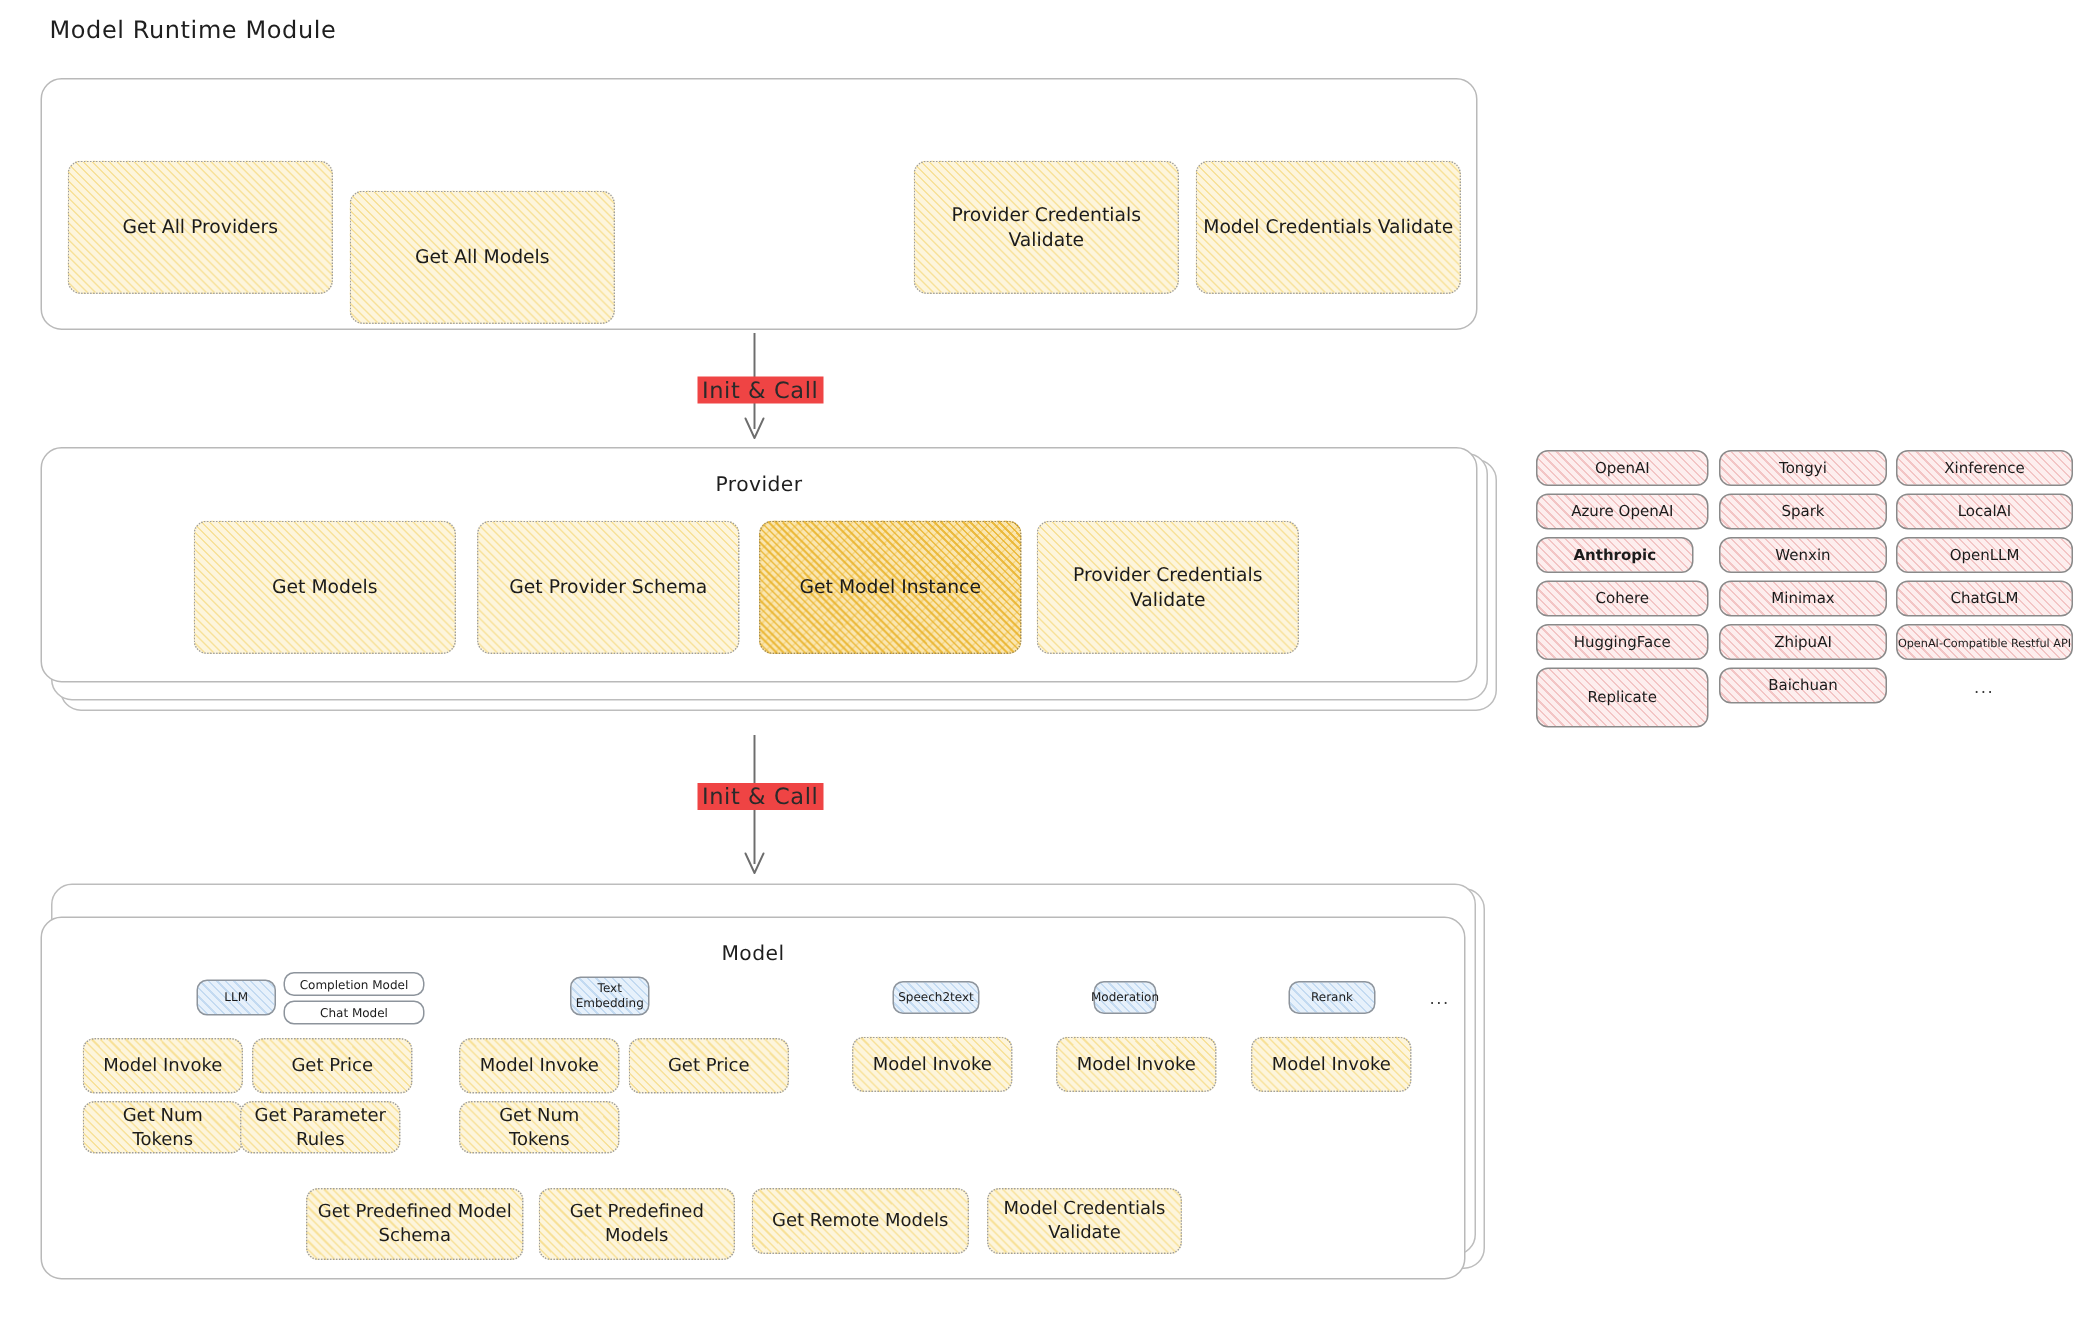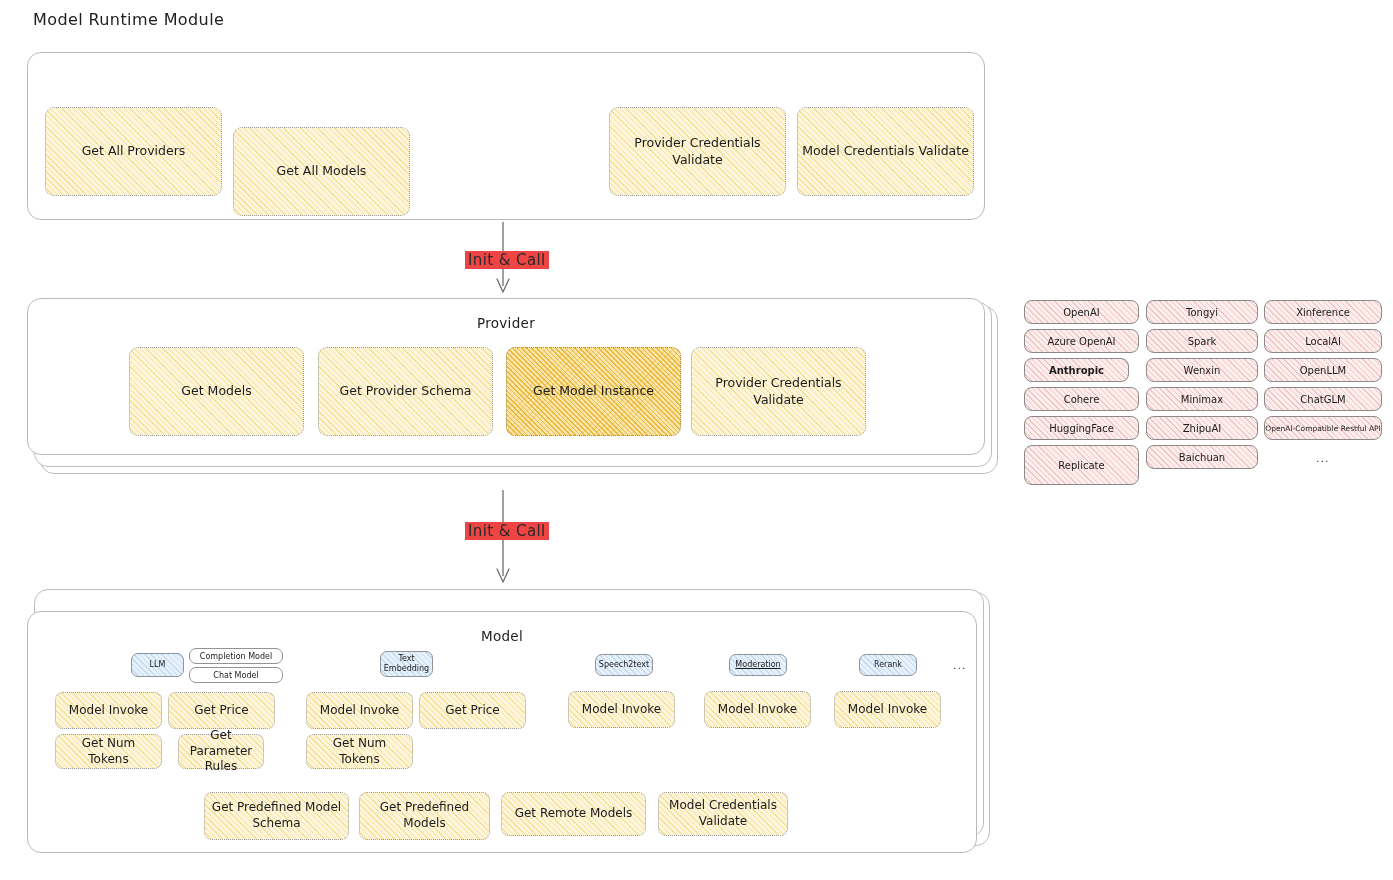--- a/index.html
+++ b/index.html
@@ -243,32 +243,32 @@
 <div class="card card-main" style="left:27px; top:585px; width:950px; height:242px;margin-top:26px;">
   <div class="card-title">Model</div>
 
   <div class="bchip" style="left:103px; top:41px; width:53px; height:24px;">LLM</div>
   <div class="wchip" style="left:161px; top:36px; width:94px; height:16px;">Completion Model</div>
   <div class="wchip" style="left:161px; top:55px; width:94px; height:16px;">Chat Model</div>
 
   <div class="hbox small" style="left:27px;  top:80px;  width:107px; height:37px;">Model Invoke</div>
   <div class="hbox small" style="left:140px; top:80px;  width:107px; height:37px;">Get Price</div>
   <div class="hbox small" style="left:27px;  top:122px; width:107px; height:35px;">Get Num Tokens</div>
-  <div class="hbox small" style="left:150px; top:122px; width:86px; height:35px;">Get Parameter Rules</div>
+  <div class="hbox small" style="left:132px; top:122px; width:107px; height:35px;">Get Parameter Rules</div>
 
   <div class="bchip" style="left:352px; top:39px; width:53px; height:26px;">Text Embedding</div>
 
   <div class="hbox small" style="left:278px; top:80px;  width:107px; height:37px;">Model Invoke</div>
   <div class="hbox small" style="left:391px; top:80px;  width:107px; height:37px;">Get Price</div>
   <div class="hbox small" style="left:278px; top:122px; width:107px; height:35px;">Get Num Tokens</div>
 
   <div class="bchip" style="left:567px; top:42px; width:58px; height:22px;">Speech2text</div>
   <div class="hbox small" style="left:540px; top:79px; width:107px; height:37px;">Model Invoke</div>
 
-  <div class="bchip" style="left:701px; top:42px; width:58px; height:22px;text-decoration:underline;">Moderation</div>
+  <div class="bchip" style="left:701px; top:42px; width:42px; height:22px;">Moderation</div>
   <div class="hbox small" style="left:676px; top:79px; width:107px; height:37px;">Model Invoke</div>
 
   <div class="bchip" style="left:831px; top:42px; width:58px; height:22px;">Rerank</div>
   <div class="hbox small" style="left:806px; top:79px; width:107px; height:37px;">Model Invoke</div>
 
   <div class="ellipsis-txt" style="left:925px; top:47px;">...</div>
 
   <div class="hbox small" style="left:176px; top:180px; width:145px; height:48px;">Get Predefined Model Schema</div>
   <div class="hbox small" style="left:331px; top:180px; width:131px; height:48px;">Get Predefined Models</div>
   <div class="hbox small" style="left:473px; top:180px; width:145px; height:44px;">Get Remote Models</div>

